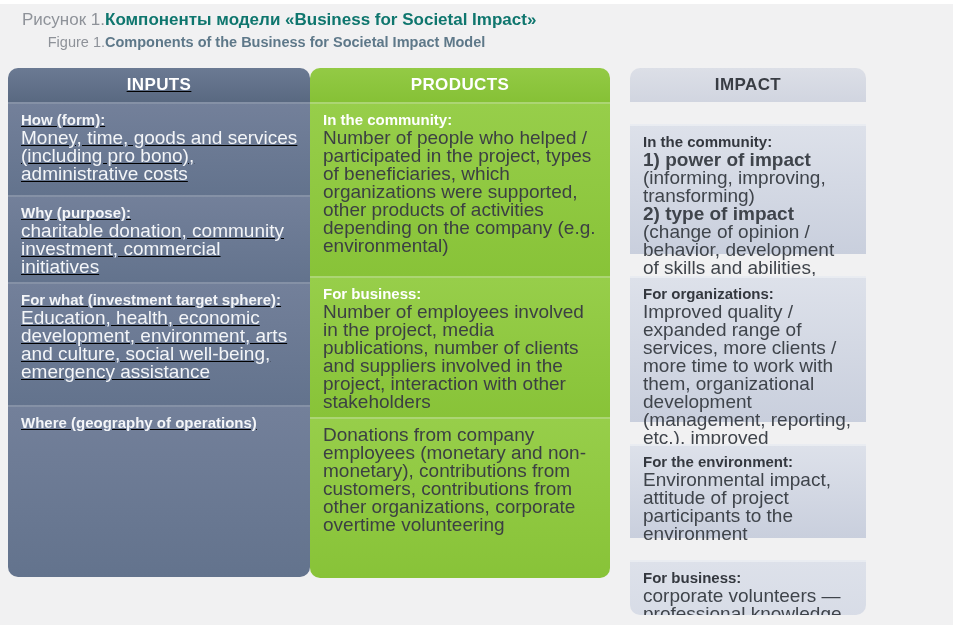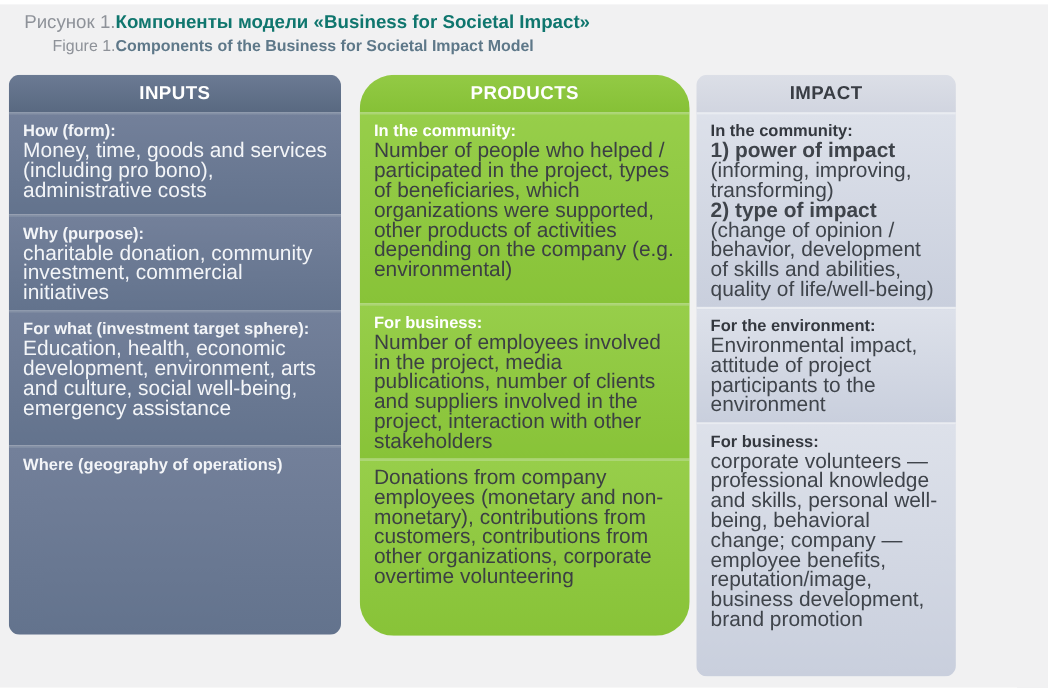--- a/index.html
+++ b/index.html
@@ -11,23 +11,23 @@
   .figure-title{position:absolute;top:9px;left:10px;white-space:nowrap;}
   .t-row1{font-size:17px;line-height:22px;}
   .t-row2{font-size:14.5px;line-height:19px;margin-top:2px;}
   .t-label{display:inline-block;width:95px;color:#8e9299;font-weight:400;text-align:right;}
   .t-main-ru{color:#0f766e;font-weight:700;}
   .t-main-en{color:#5e7889;font-weight:700;}
 
   
   .cols{position:absolute;left:8px;top:68px;display:flex;align-items:flex-start;}
   .col{border-radius:10px;overflow:hidden;display:flex;flex-direction:column;box-sizing:border-box;}
-  .col-inputs{width:302px;height:509px;margin-right:17px;}
-  .col-products{width:300px;height:510px;margin-right:6px;border-radius:31px;}
-  .col-impact{width:236px;height:547px;}
+  .col-inputs{width:302px;height:509px;text-decoration:underline;}
+  .col-products{width:300px;height:510px;margin-right:20px;}
+  .col-impact{width:236px;height:547px;gap:22px;}
 
   .col-header{height:34px;flex:0 0 34px;display:flex;align-items:center;justify-content:center;
               font-weight:700;font-size:17px;letter-spacing:0.4px;}
   .col-inputs  .col-header{background:linear-gradient(#6b7a93,#596981);color:#ffffff;}
   .col-products .col-header{background:linear-gradient(#93ca45,#86c136);color:#ffffff;}
   .col-impact  .col-header{background:linear-gradient(#dcdfe7,#d1d5e0);color:#393d44;}
 
   .sec{padding:7px 12px 6px 13px;box-sizing:border-box;}
   .col-inputs  .sec{background:linear-gradient(#73809a,#63738d);border-top:2px solid rgba(255,255,255,0.22);}
   .col-products .sec{background:linear-gradient(#97ce4a,#88c338);border-top:2px solid rgba(255,255,255,0.30);}
@@ -103,20 +103,24 @@
 
     <div class="col col-impact">
       <div class="col-header">IMPACT</div>
       <div class="sec s-m1">
         <div class="sec-h">In the community:</div>
         <div class="sec-b">
           <span class="part"><span class="bi">1) power of impact</span><span> (informing, improving, transforming)</span></span>
           <span class="part"><span class="bi">2) type of impact</span><span> (change of opinion / behavior, development of skills and abilities, quality of life/well-being)</span></span>
         </div>
       </div>
+      <div class="sec s-m2">
+        <div class="sec-h">For organizations:</div>
+        <div class="sec-b">Improved quality / expanded range of services, more clients / more time to work with them, organizational development (management, reporting, etc.), improved reputation, staff expansion</div>
+      </div>
       <div class="sec s-m3">
         <div class="sec-h">For the environment:</div>
         <div class="sec-b">Environmental impact, attitude of project participants to the environment</div>
       </div>
       <div class="sec s-m4">
         <div class="sec-h">For business:</div>
         <div class="sec-b">corporate volunteers — professional knowledge and skills, personal well-being, behavioral change; company — employee benefits, reputation/image, business development, brand promotion</div>
       </div>
     </div>
 

